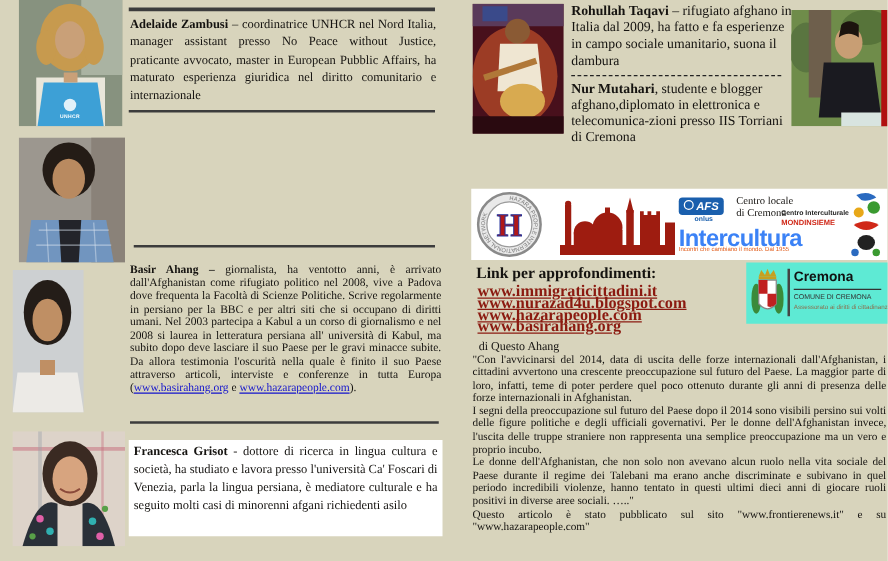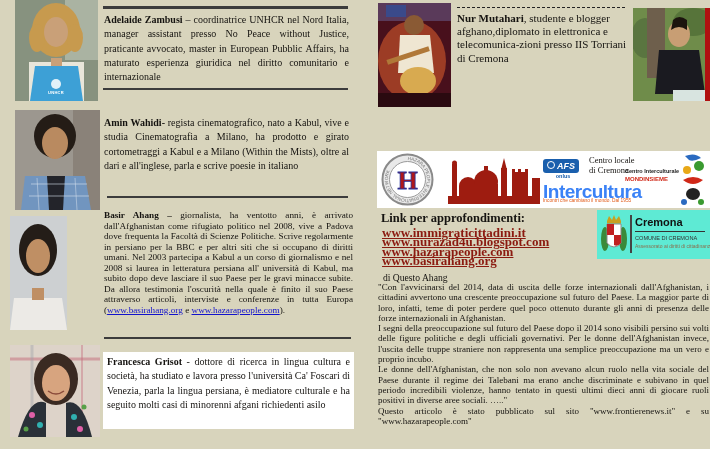--- a/index.html
+++ b/index.html
@@ -102,23 +102,20 @@
     <circle cx="16" cy="84" r="2.5" fill="#58a048"></circle>
       <circle cx="74" cy="62" r="2.5" fill="#58a048"></circle>
   </svg>
 
   <div class="abs rule" style="left:103px;top:6px;width:245px;height:3px"></div>
   <div class="abs bio just" style="left:104px;top:13px;width:245px">
     <b>Adelaide Zambusi</b><span> – coordinatrice UNHCR nel Nord Italia, manager assistant presso No Peace without Justice, praticante avvocato, master in European Pubblic Affairs, ha maturato esperienza giuridica nel diritto comunitario e internazionale</span>
   </div>
   <div class="abs rule" style="left:103px;top:88px;width:245px"></div>
 
-  <div class="abs bio just" style="left:104px;top:116px;width:245px">
-    <b>Amin Wahidi-</b><span>  regista cinematografico, nato a Kabul, vive e studia Cinematografia a Milano, ha prodotto e girato cortometraggi a Kabul e a Milano (Within the Mists), oltre al dari e all'inglese, parla e scrive poesie in italiano</span>
-  </div>
   <div class="abs rule" style="left:107px;top:196px;width:241px"></div>
 
   <div class="abs just" style="left:104px;top:210px;width:249px;font-size:9.2px;line-height:10.5px">
     <b>Basir Ahang – </b><span>giornalista,  ha ventotto anni, è arrivato dall'Afghanistan come rifugiato politico nel 2008, vive a Padova dove frequenta la Facoltà di Scienze Politiche. Scrive regolarmente in persiano per la BBC e per altri siti che si occupano di diritti umani. Nel 2003 partecipa a Kabul a un corso di giornalismo e nel 2008 si laurea in letteratura persiana all' università di Kabul, ma subito dopo deve lasciare il suo Paese per le gravi minacce subite. Da allora testimonia l'oscurità nella quale è finito il suo Paese attraverso articoli, interviste e conferenze in tutta Europa (</span><a class="biolink" href="#">www.basirahang.org</a><span> e </span><a class="biolink" href="#">www.hazarapeople.com</a><span>).</span>
   </div>
   <div class="abs rule" style="left:104px;top:337px;width:247px"></div>
 
   <div class="abs whitebox just bio" style="left:103px;top:352px;width:243px;height:71px;padding:3px 4px">
     <b>Francesca Grisot</b><span>  - dottore di ricerca in lingua cultura e società, ha studiato e lavora presso l'università Ca' Foscari di Venezia, parla la lingua persiana, è mediatore culturale e ha seguito molti casi di minorenni afgani richiedenti asilo</span>
   </div>
@@ -129,20 +126,21 @@
     <rect x="8" y="2" width="20" height="12" fill="#3a4a8a"></rect>
     <ellipse cx="34" cy="58" rx="34" ry="40" fill="#c0502a" opacity="0.7"></ellipse>
     <ellipse cx="36" cy="22" rx="10" ry="10" fill="#8a5a34"></ellipse>
     <path d="M22,32 L52,32 L56,70 L20,70 Z" fill="#efe6d2"></path>
     <ellipse cx="40" cy="78" rx="18" ry="14" fill="#d8aa50"></ellipse>
     <rect x="8" y="50" width="44" height="5" fill="#b07838" transform="rotate(-18 30 52)"></rect>
     <rect x="0" y="90" width="73" height="14" fill="#2a0a10"></rect>
   </svg>
 
   <div class="abs rbio" style="left:457px;top:3px;width:178px">
+    <div><b>Rohullah Taqavi</b><span> – rifugiato afghano in Italia dal 2009, ha fatto e fa esperienze in campo sociale umanitario, suona il dambura</span></div>
     <div class="dashes"></div>
     <div><b>Nur Mutahari</b><span>, studente e blogger afghano,diplomato in elettronica e telecomunica-zioni presso IIS Torriani di Cremona</span></div>
   </div>
 
   <svg class="abs photo" style="left:633px;top:8px;width:74px;height:93px" viewBox="0 0 74 93">
     <rect width="74" height="93" fill="#6f8c4a"></rect>
     <ellipse cx="60" cy="14" rx="20" ry="14" fill="#57743a"></ellipse>
     <ellipse cx="12" cy="30" rx="14" ry="20" fill="#5a7540"></ellipse>
     <rect x="14" y="0" width="18" height="70" fill="#6e5f4c"></rect>
     <ellipse cx="46" cy="26" rx="11" ry="13" fill="#c89e74"></ellipse>

